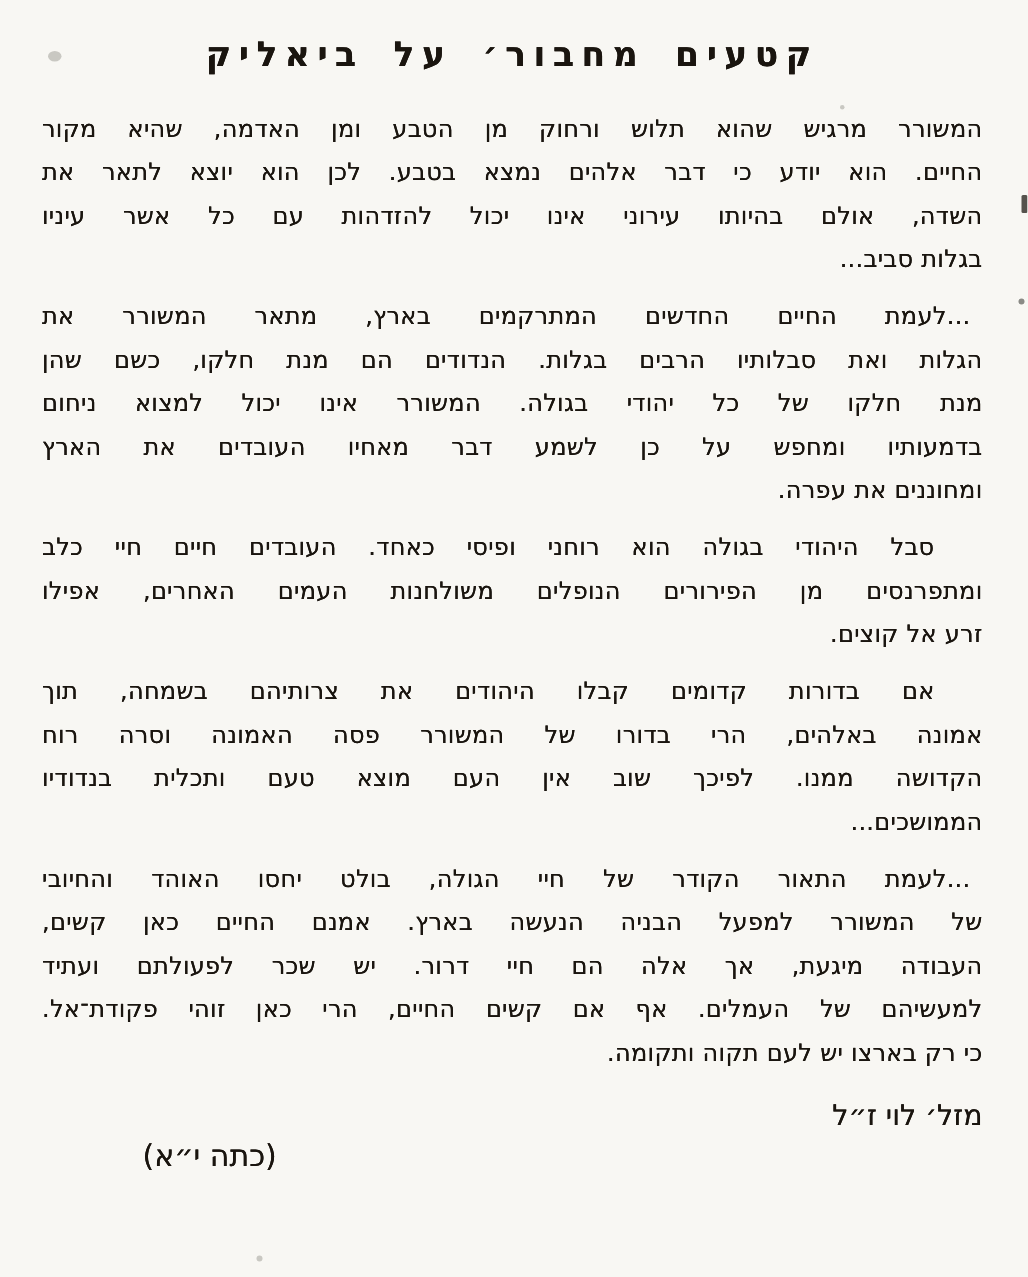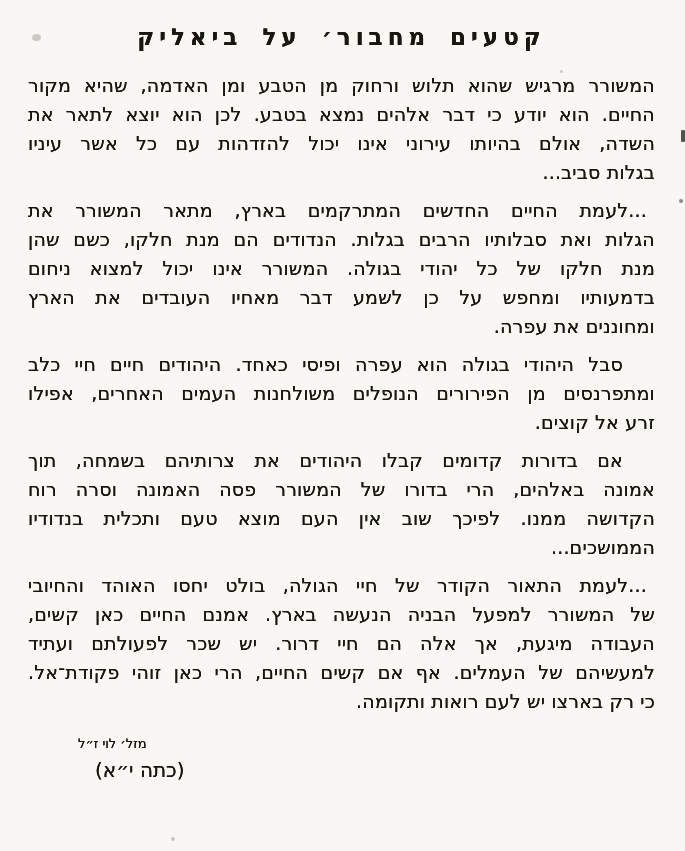--- a/index.html
+++ b/index.html
@@ -24,34 +24,34 @@
     word-spacing: 7px;
     line-height: 30px;
     text-shadow: 0 0 0.4px currentColor;
   }
   .bodytext {
     margin: 19px 30px 0 28px; 
   }
   .para { margin: 0 0 9px 0; }
   .line {
     margin: 0;
-    font-size: 19px;
+    font-size: 16px;
     line-height: 29px;
     letter-spacing: 0.2px;
     text-shadow: 0 0 0.35px currentColor; 
   }
   .just { text-align: justify; text-align-last: justify; }
   .end  { text-align: start; }
   .ind8  { padding-right: 8px; }
   .ind32 { padding-right: 32px; }
   .sig { margin: 16px 0 0 0; direction: rtl; }
   .sig-name {
     margin: 0; padding-left: 50px;
-    text-align: left;
-    font-size: 13px; line-height: 24px;
+    text-align: right;
+    font-size: 19px; line-height: 24px;
     text-shadow: 0 0 0.35px currentColor;
   }
   .sig-grade {
     margin: 4px 0 0 0; padding-left: 67px;
     text-align: left;
     font-size: 20px; line-height: 20px;
     text-shadow: 0 0 0.3px currentColor;
   }
   .speck { position: absolute; background: #8a8a85; border-radius: 50%; }
   .speck.faint { background: #c9c8c2; }
@@ -75,38 +75,38 @@
 
     <div class="para">
       <p class="line just ind8">...לעמת החיים החדשים המתרקמים בארץ, מתאר המשורר את</p>
       <p class="line just">הגלות ואת סבלותיו הרבים בגלות. הנדודים הם מנת חלקו, כשם שהן</p>
       <p class="line just">מנת חלקו של כל יהודי בגולה. המשורר אינו יכול למצוא ניחום</p>
       <p class="line just">בדמעותיו ומחפש על כן לשמע דבר מאחיו העובדים את הארץ</p>
       <p class="line end">ומחוננים את עפרה.</p>
     </div>
 
     <div class="para">
-      <p class="line just ind32">סבל היהודי בגולה הוא עפרה ופיסי כאחד. היהודים חיים חיי כלב</p>
+      <p class="line just ind32">סבל היהודי בגולה הוא רוחני ופיסי כאחד. העובדים חיים חיי כלב</p>
       <p class="line just">ומתפרנסים מן הפירורים הנופלים משולחנות העמים האחרים, אפילו</p>
       <p class="line end">זרע אל קוצים.</p>
     </div>
 
     <div class="para">
       <p class="line just ind32">אם בדורות קדומים קבלו היהודים את צרותיהם בשמחה, תוך</p>
       <p class="line just">אמונה באלהים, הרי בדורו של המשורר פסה האמונה וסרה רוח</p>
       <p class="line just">הקדושה ממנו. לפיכך שוב אין העם מוצא טעם ותכלית בנדודיו</p>
       <p class="line end">הממושכים...</p>
     </div>
 
     <div class="para">
       <p class="line just ind8">...לעמת התאור הקודר של חיי הגולה, בולט יחסו האוהד והחיובי</p>
       <p class="line just">של המשורר למפעל הבניה הנעשה בארץ. אמנם החיים כאן קשים,</p>
       <p class="line just">העבודה מיגעת, אך אלה הם חיי דרור. יש שכר לפעולתם ועתיד</p>
       <p class="line just">למעשיהם של העמלים. אף אם קשים החיים, הרי כאן זוהי פקודת־אל.</p>
-      <p class="line end">כי רק בארצו יש לעם רואות ותקומה.</p>
+      <p class="line end">כי רק בארצו יש לעם תקוה ותקומה.</p>
     </div>
 
     <div class="sig">
       <p class="sig-name">מזל׳ לוי ז״ל</p>
       <p class="sig-grade">(כתה י״א)</p>
     </div>
 
   </div>
 
   <span class="speck faint" style="left:32px; top:12px; width:9px; height:7px;"></span>

